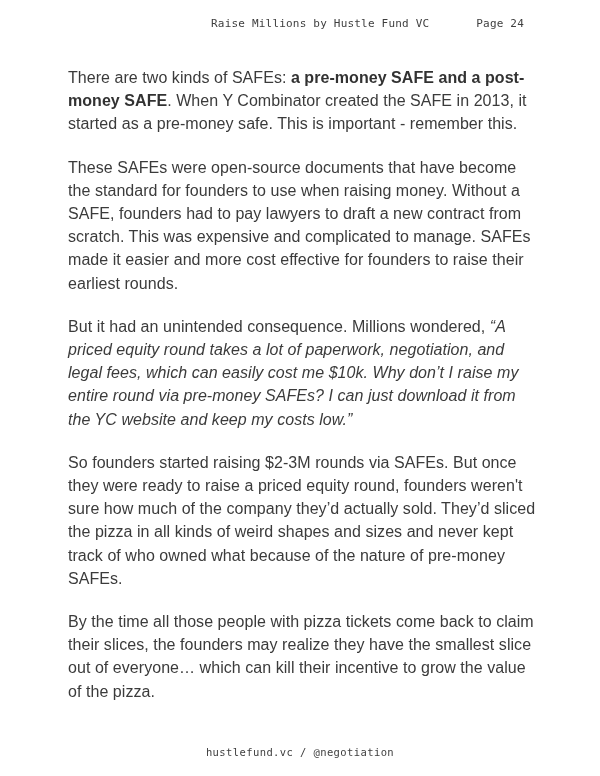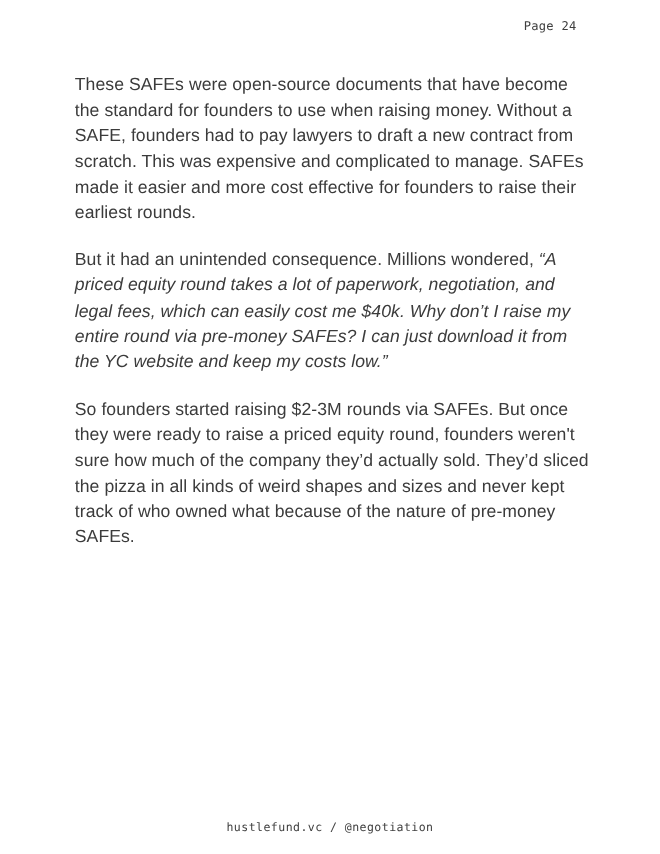--- a/index.html
+++ b/index.html
@@ -63,30 +63,33 @@
     letter-spacing: 0.4px;
     color: #3e3e3e;
   }
 </style>
 </head>
 <body>
 
 <div class="page">
 
   <header class="page-header">
+    <span class="doc-title">Raise Millions by Hustle Fund VC</span>
     <span class="page-number">Page 24</span>
   </header>
 
   <article class="page-body">
 
+    <p><span>There are two kinds of SAFEs: </span><span class="run-bold">a pre-money SAFE and a post-money SAFE</span><span>. When Y Combinator created the SAFE in 2013, it started as a pre-money safe. This is important - remember this.</span></p>
 
     <p><span>These SAFEs were open-source documents that have become the standard for founders to use when raising money. Without a SAFE, founders had to pay lawyers to draft a new contract from scratch. This was expensive and complicated to manage. SAFEs made it easier and more cost effective for founders to raise their earliest rounds.</span></p>
 
-    <p><span>But it had an unintended consequence. Millions wondered, </span><span class="run-italic">“A priced equity round takes a lot of paperwork, negotiation, and legal fees, which can easily cost me $40k. Why don’t I raise my entire round via pre-money SAFEs? I can just download it from the YC website and keep my costs low.”</span></p>
+    <p><span>But it had an unintended consequence. Millions wondered, </span><span class="run-italic">“A priced equity round takes a lot of paperwork, negotiation, and legal fees, which can easily cost me $10k. Why don’t I raise my entire round via pre-money SAFEs? I can just download it from the YC website and keep my costs low.”</span></p>
 
     <p><span>So founders started raising $2-3M rounds via SAFEs. But once they were ready to raise a priced equity round, founders weren't sure how much of the company they’d actually sold. They’d sliced the pizza in all kinds of weird shapes and sizes and never kept track of who owned what because of the nature of pre-money SAFEs.</span></p>
 
+    <p><span>By the time all those people with pizza tickets come back to claim their slices, the founders may realize they have the smallest slice out of everyone… which can kill their incentive to grow the value of the pizza.</span></p>
 
   </article>
 
   <footer class="page-footer">hustlefund.vc / @negotiation</footer>
 
 </div>
 
 </body></html>

